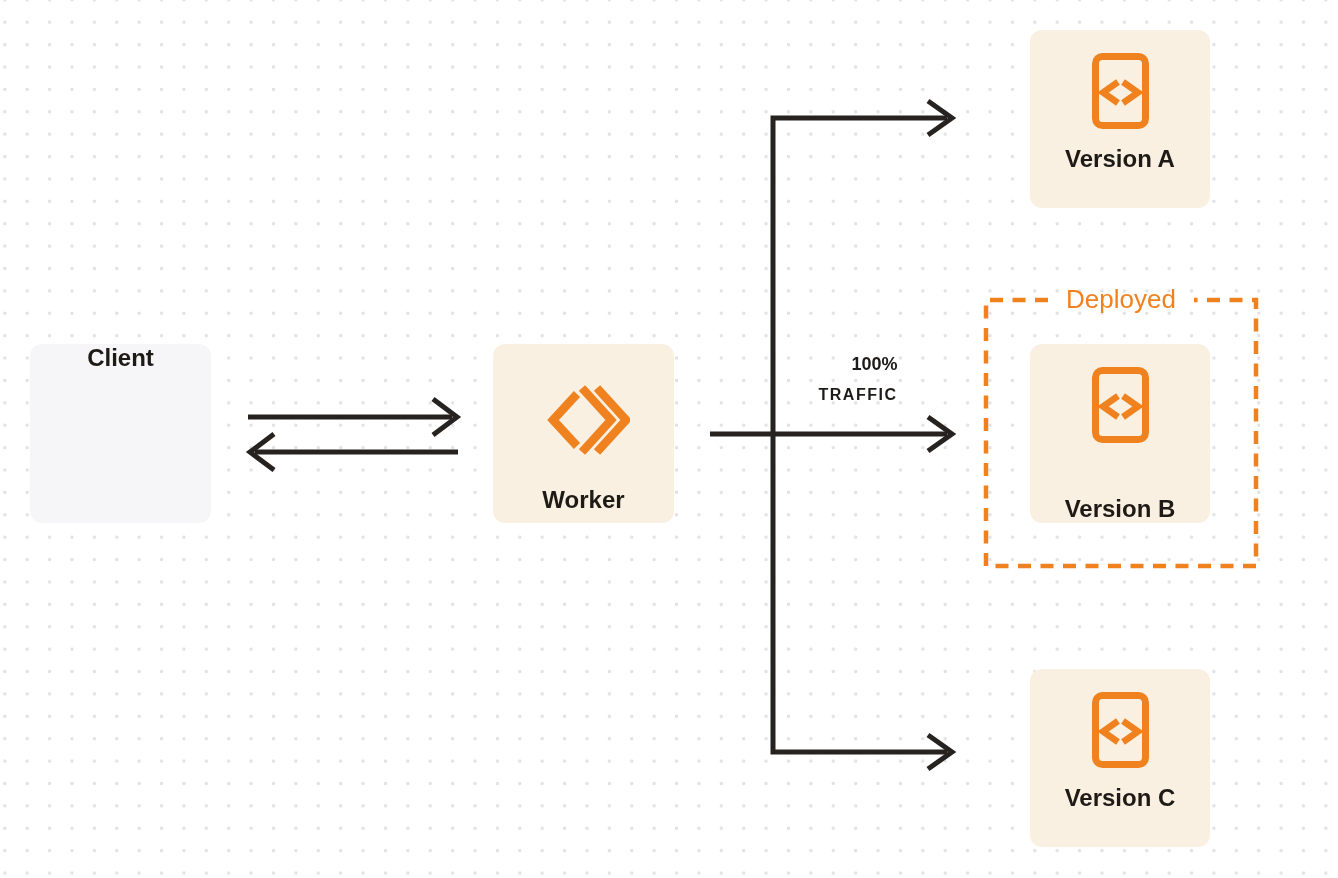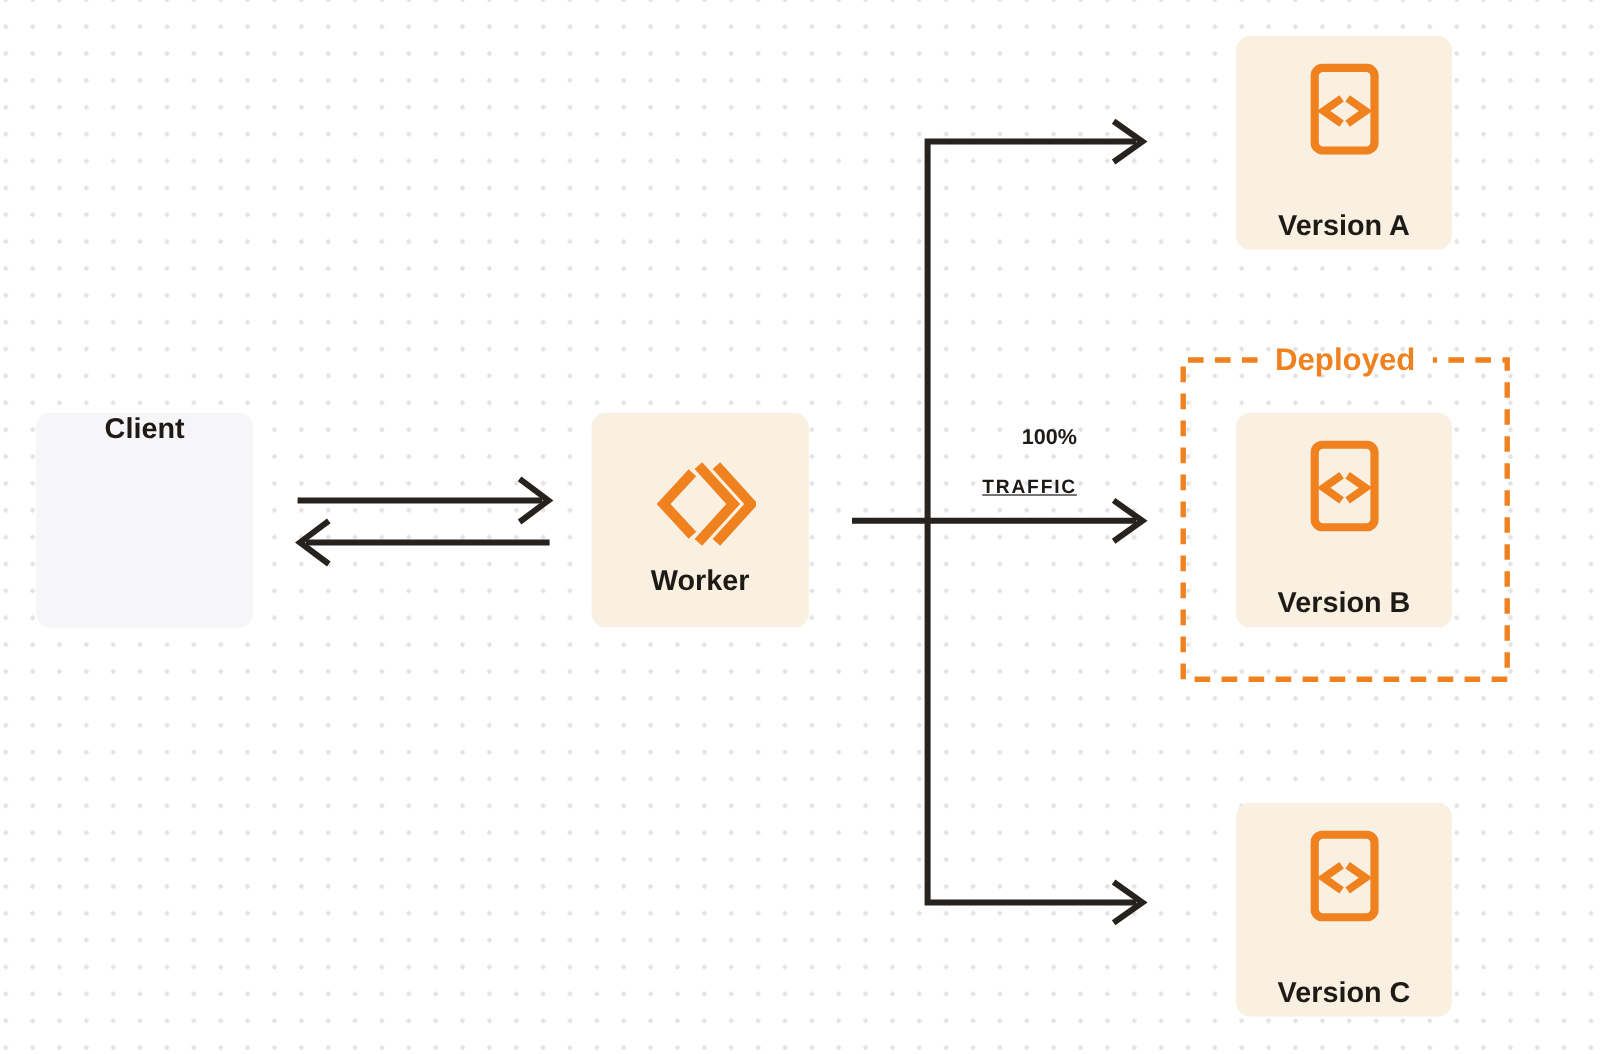--- a/index.html
+++ b/index.html
@@ -43,53 +43,53 @@
     width: 181px; height: 179px;
     background: #F6F6F8;
     justify-content: flex-start;
   }
 
   .node-worker {
     left: 493px; top: 344px;
     width: 181px; height: 179px;
     background: #FAF0E1;
     padding-top: 33px;
-    gap: 8px;
+    gap: 23px;
   }
 
   .node-version {
     width: 180px; height: 178px;
     background: #FAF0E1;
     padding-top: 23px;
-    gap: 46px;
+    gap: 16px;
   }
   .node-version-a { left: 1030px; top: 30px; }
-  .node-version-b { left: 1030px; top: 344px; height: 179px; }
+  .node-version-b { left: 1030px; top: 344px; height: 179px; justify-content: space-between; }
   .node-version-c { left: 1030px; top: 624px; margin-top: 45px; }
 
   .deployed-label {
     position: absolute;
     left: 1121px; top: 301px;
     transform: translate(-50%, -55%);
     font-size: 26px;
-    font-weight: 700;
+    font-weight: 400;
     color: #F0811F;
     white-space: nowrap;
   }
 
   .traffic-label {
     position: absolute;
     left: 858px; top: 351px;
     transform: translateX(-50%);
     text-align: right;
     color: #1D1A17;
     font-weight: 700;
   }
   .traffic-label .t1 { font-size: 18px; line-height: 26px; }
-  .traffic-label .t2 { font-size: 16px; line-height: 24px; letter-spacing: 1.5px; margin-top: 18px; text-decoration: underline; }
+  .traffic-label .t2 { font-size: 16px; line-height: 24px; letter-spacing: 1.5px; margin-top: 6px; }
 
   svg.icon { display: block; }
 </style>
 </head>
 <body>
 
 <div class="canvas">
 
   <svg class="wires" viewBox="0 0 1338 878" fill="none">
 

